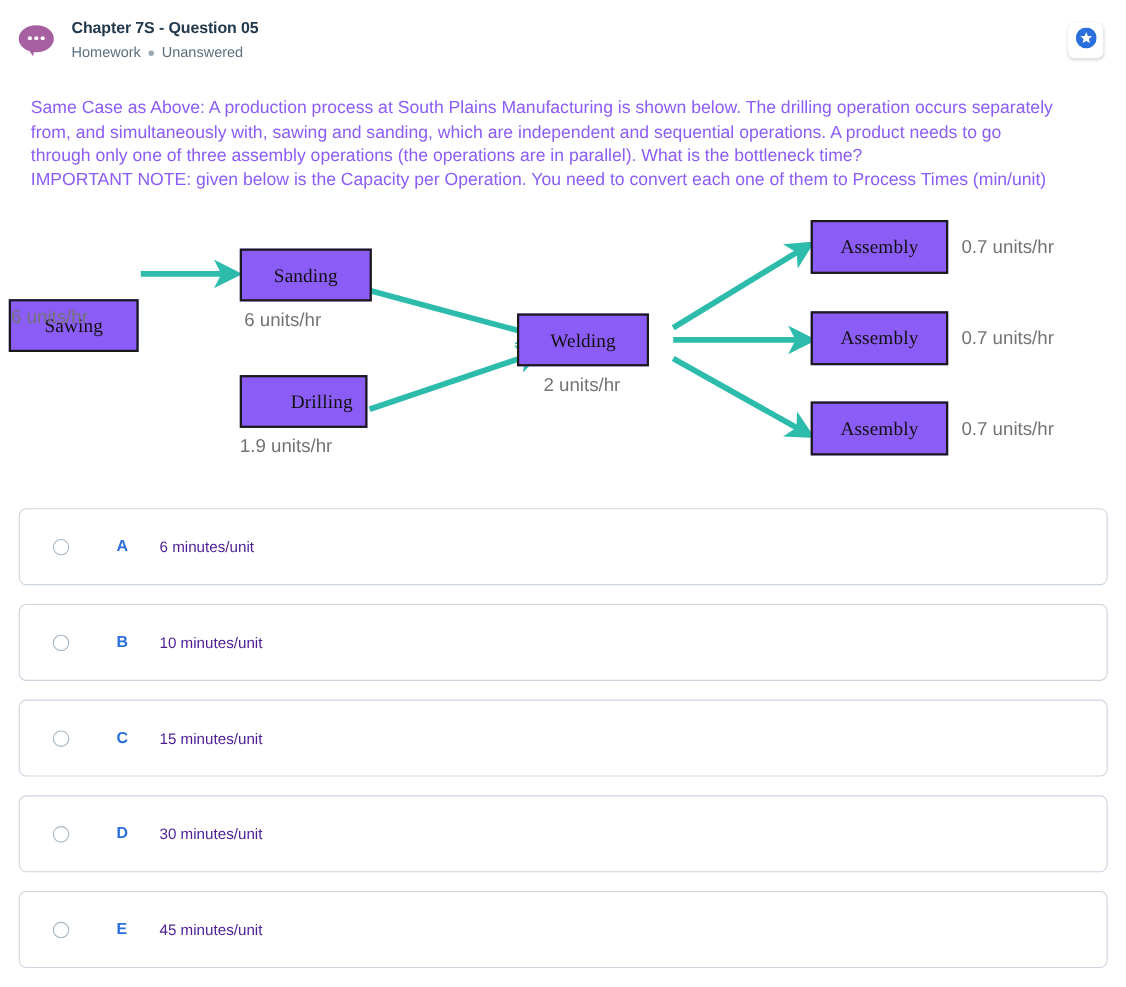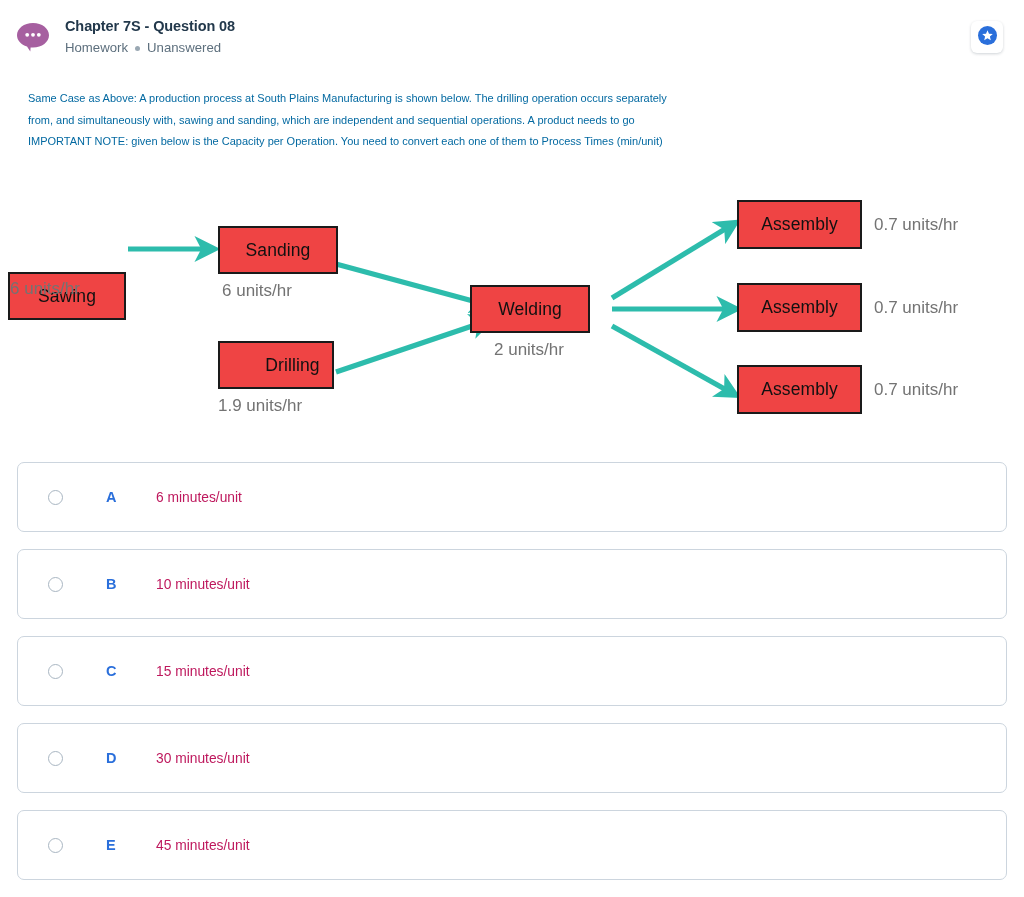--- a/index.html
+++ b/index.html
@@ -79,43 +79,43 @@
     align-items: center;
     justify-content: center;
     cursor: pointer;
   }
 
   
   .prompt {
     position: absolute;
     left: 28px; top: 88px;
     width: 972px;
-    font-size: 11px;
+    font-size: 16px;
     line-height: 21.5px;
-    color: #0369a1;
+    color: #8b5cf6;
   }
   .prompt p { margin: 0; }
 
   
   .diagram {
     position: absolute;
     left: 0; top: 186px;
     width: 1024px;
     height: 252px;
   }
   .diagram svg { display:block; }
 
   .node-box {
     position: absolute;
-    background: #ef4444;
+    background: #8b5cf6;
     border: 2.5px solid #1a1a1a;
     display: flex;
     align-items: center;
     justify-content: center;
-    font-family: Liberation Sans, sans-serif;
+    font-family: Liberation Serif, serif;
     font-size: 17.5px;
     color: #111111;
     letter-spacing: 0.1px;
   }
   .node-label {
     position: absolute;
     font-family: "Liberation Sans", sans-serif;
     font-size: 17px;
     color: #737373;
     white-space: nowrap;
@@ -149,22 +149,22 @@
   .opt-letter {
     width: 30px;
     margin-left: 43px;
     font-size: 14.5px;
     font-weight: bold;
     color: #2a6fdb;
     flex: 0 0 auto;
   }
   .opt-text {
     font-size: 13.8px;
-    color: #be185d;
-    margin-left: 20px;
+    color: #4c1d95;
+    margin-left: 9px;
     text-align: right;
   }
 </style>
 </head>
 <body>
 
 <div class="page">
 
   <div class="header">
 
@@ -172,21 +172,21 @@
       <svg width="34" height="30" viewBox="0 0 34 30">
         <path d="M17 1 C26 1 33 6.5 33 13.3 C33 20 26 25.6 17 25.6 C16.2 25.6 15.4 25.55 14.6 25.45
                  L14.3 29.4 L11.0 24.6 C5.0 22.7 1 18.4 1 13.3 C1 6.5 8 1 17 1 Z" fill="#a65fa0"></path>
         <circle cx="11.2" cy="12.8" r="1.9" fill="#ffffff"></circle>
         <circle cx="17.0" cy="12.8" r="1.9" fill="#ffffff"></circle>
         <circle cx="22.8" cy="12.8" r="1.9" fill="#ffffff"></circle>
       </svg>
     </div>
 
     <div class="header-text">
-      <div class="q-title">Chapter 7S - Question 08</div>
+      <div class="q-title">Chapter 7S - Question 05</div>
       <div class="q-sub">
         <span>Homework</span>
         <span class="dot-sep"></span>
         <span>Unanswered</span>
       </div>
     </div>
 
     <div class="fav-button">
       <span>
         <svg width="19" height="19" viewBox="0 0 19 19">
@@ -194,20 +194,21 @@
           <path d="M9.5 4.2 L11.0 7.7 L14.8 8.0 L11.9 10.5 L12.8 14.2 L9.5 12.2 L6.2 14.2
                    L7.1 10.5 L4.2 8.0 L8.0 7.7 Z" fill="#ffffff"></path>
         </svg>
       </span>
     </div>
   </div>
 
   <div class="prompt">
     <p>Same Case as Above: A production process at South Plains Manufacturing is shown below. The drilling operation occurs separately</p>
     <p>from, and simultaneously with, sawing and sanding, which are independent and sequential operations. A product needs to go</p>
+    <p>through only one of three assembly operations (the operations are in parallel). What is the bottleneck time?</p>
     <p>IMPORTANT NOTE: given below is the Capacity per Operation. You need to convert each one of them to Process Times (min/unit)</p>
   </div>
 
   <div class="diagram">
 
     <svg width="1024" height="252" style="position:absolute;left:0;top:0;">
       <defs>
         <marker id="ah" markerWidth="5" markerHeight="5" refX="2.6" refY="2.5" orient="auto">
           <path d="M0,0 L5,2.5 L0,5 L1.3,2.5 Z" fill="#2dbcac"></path>
         </marker>

